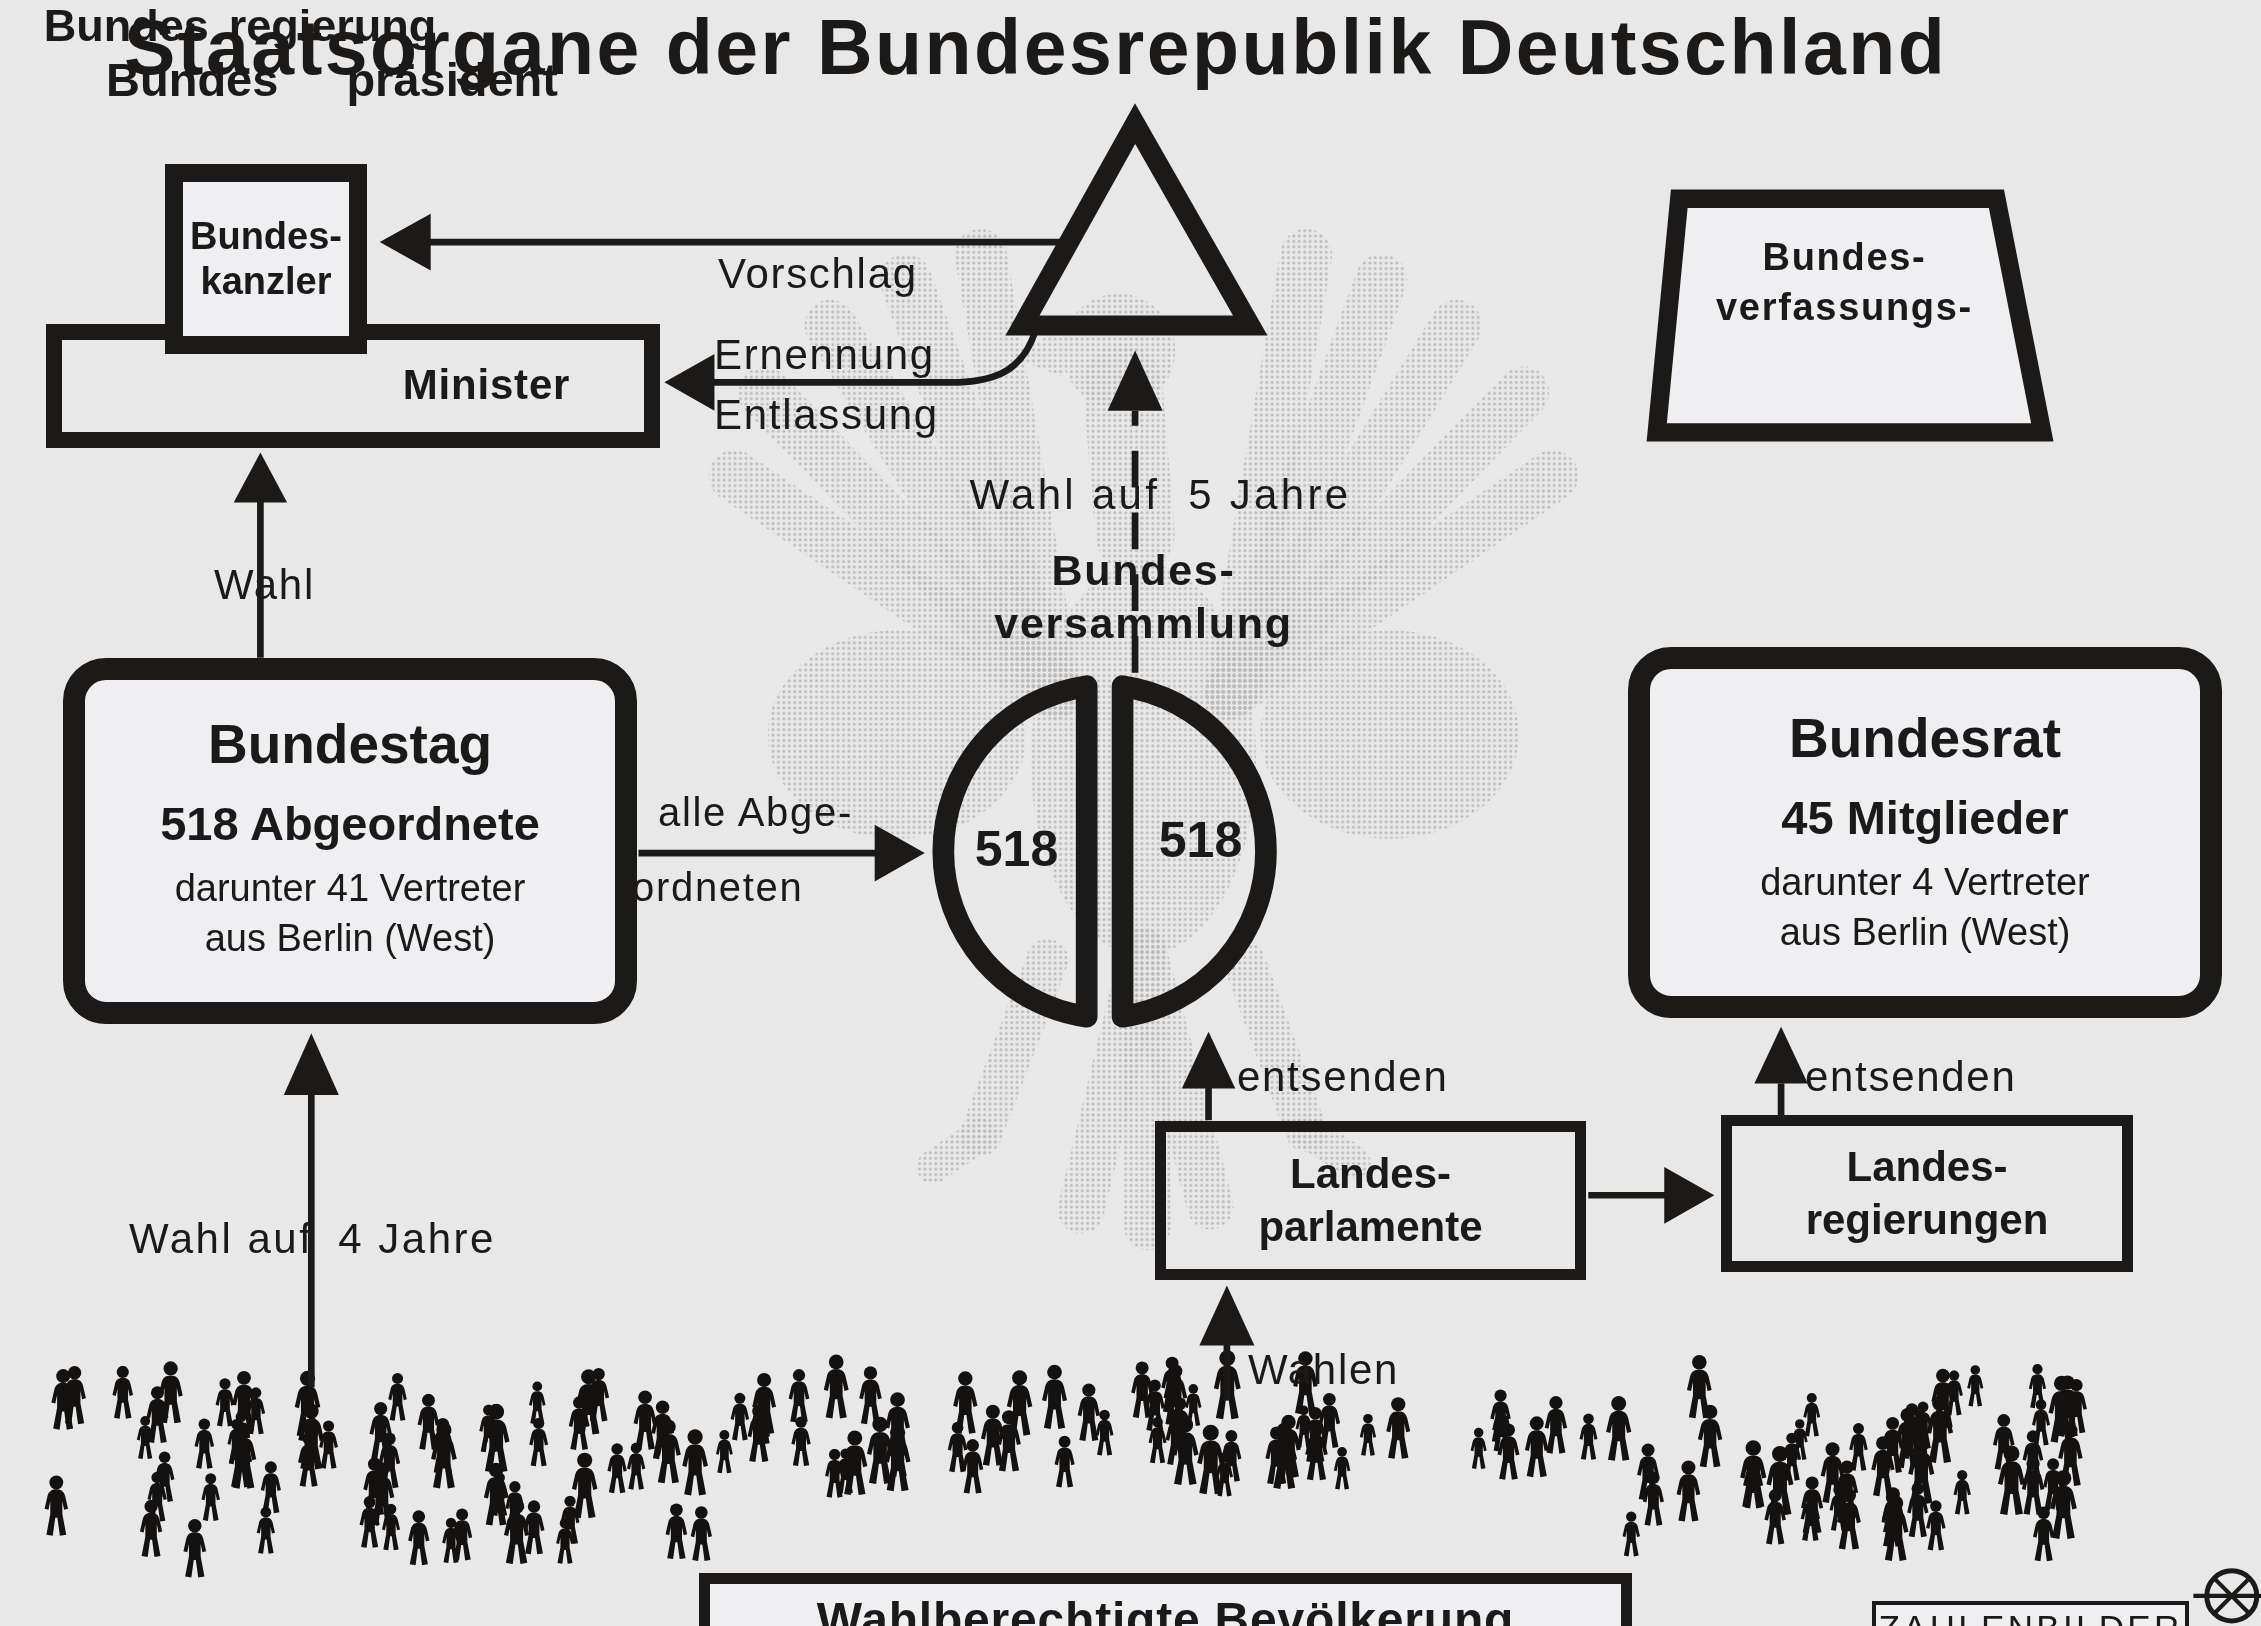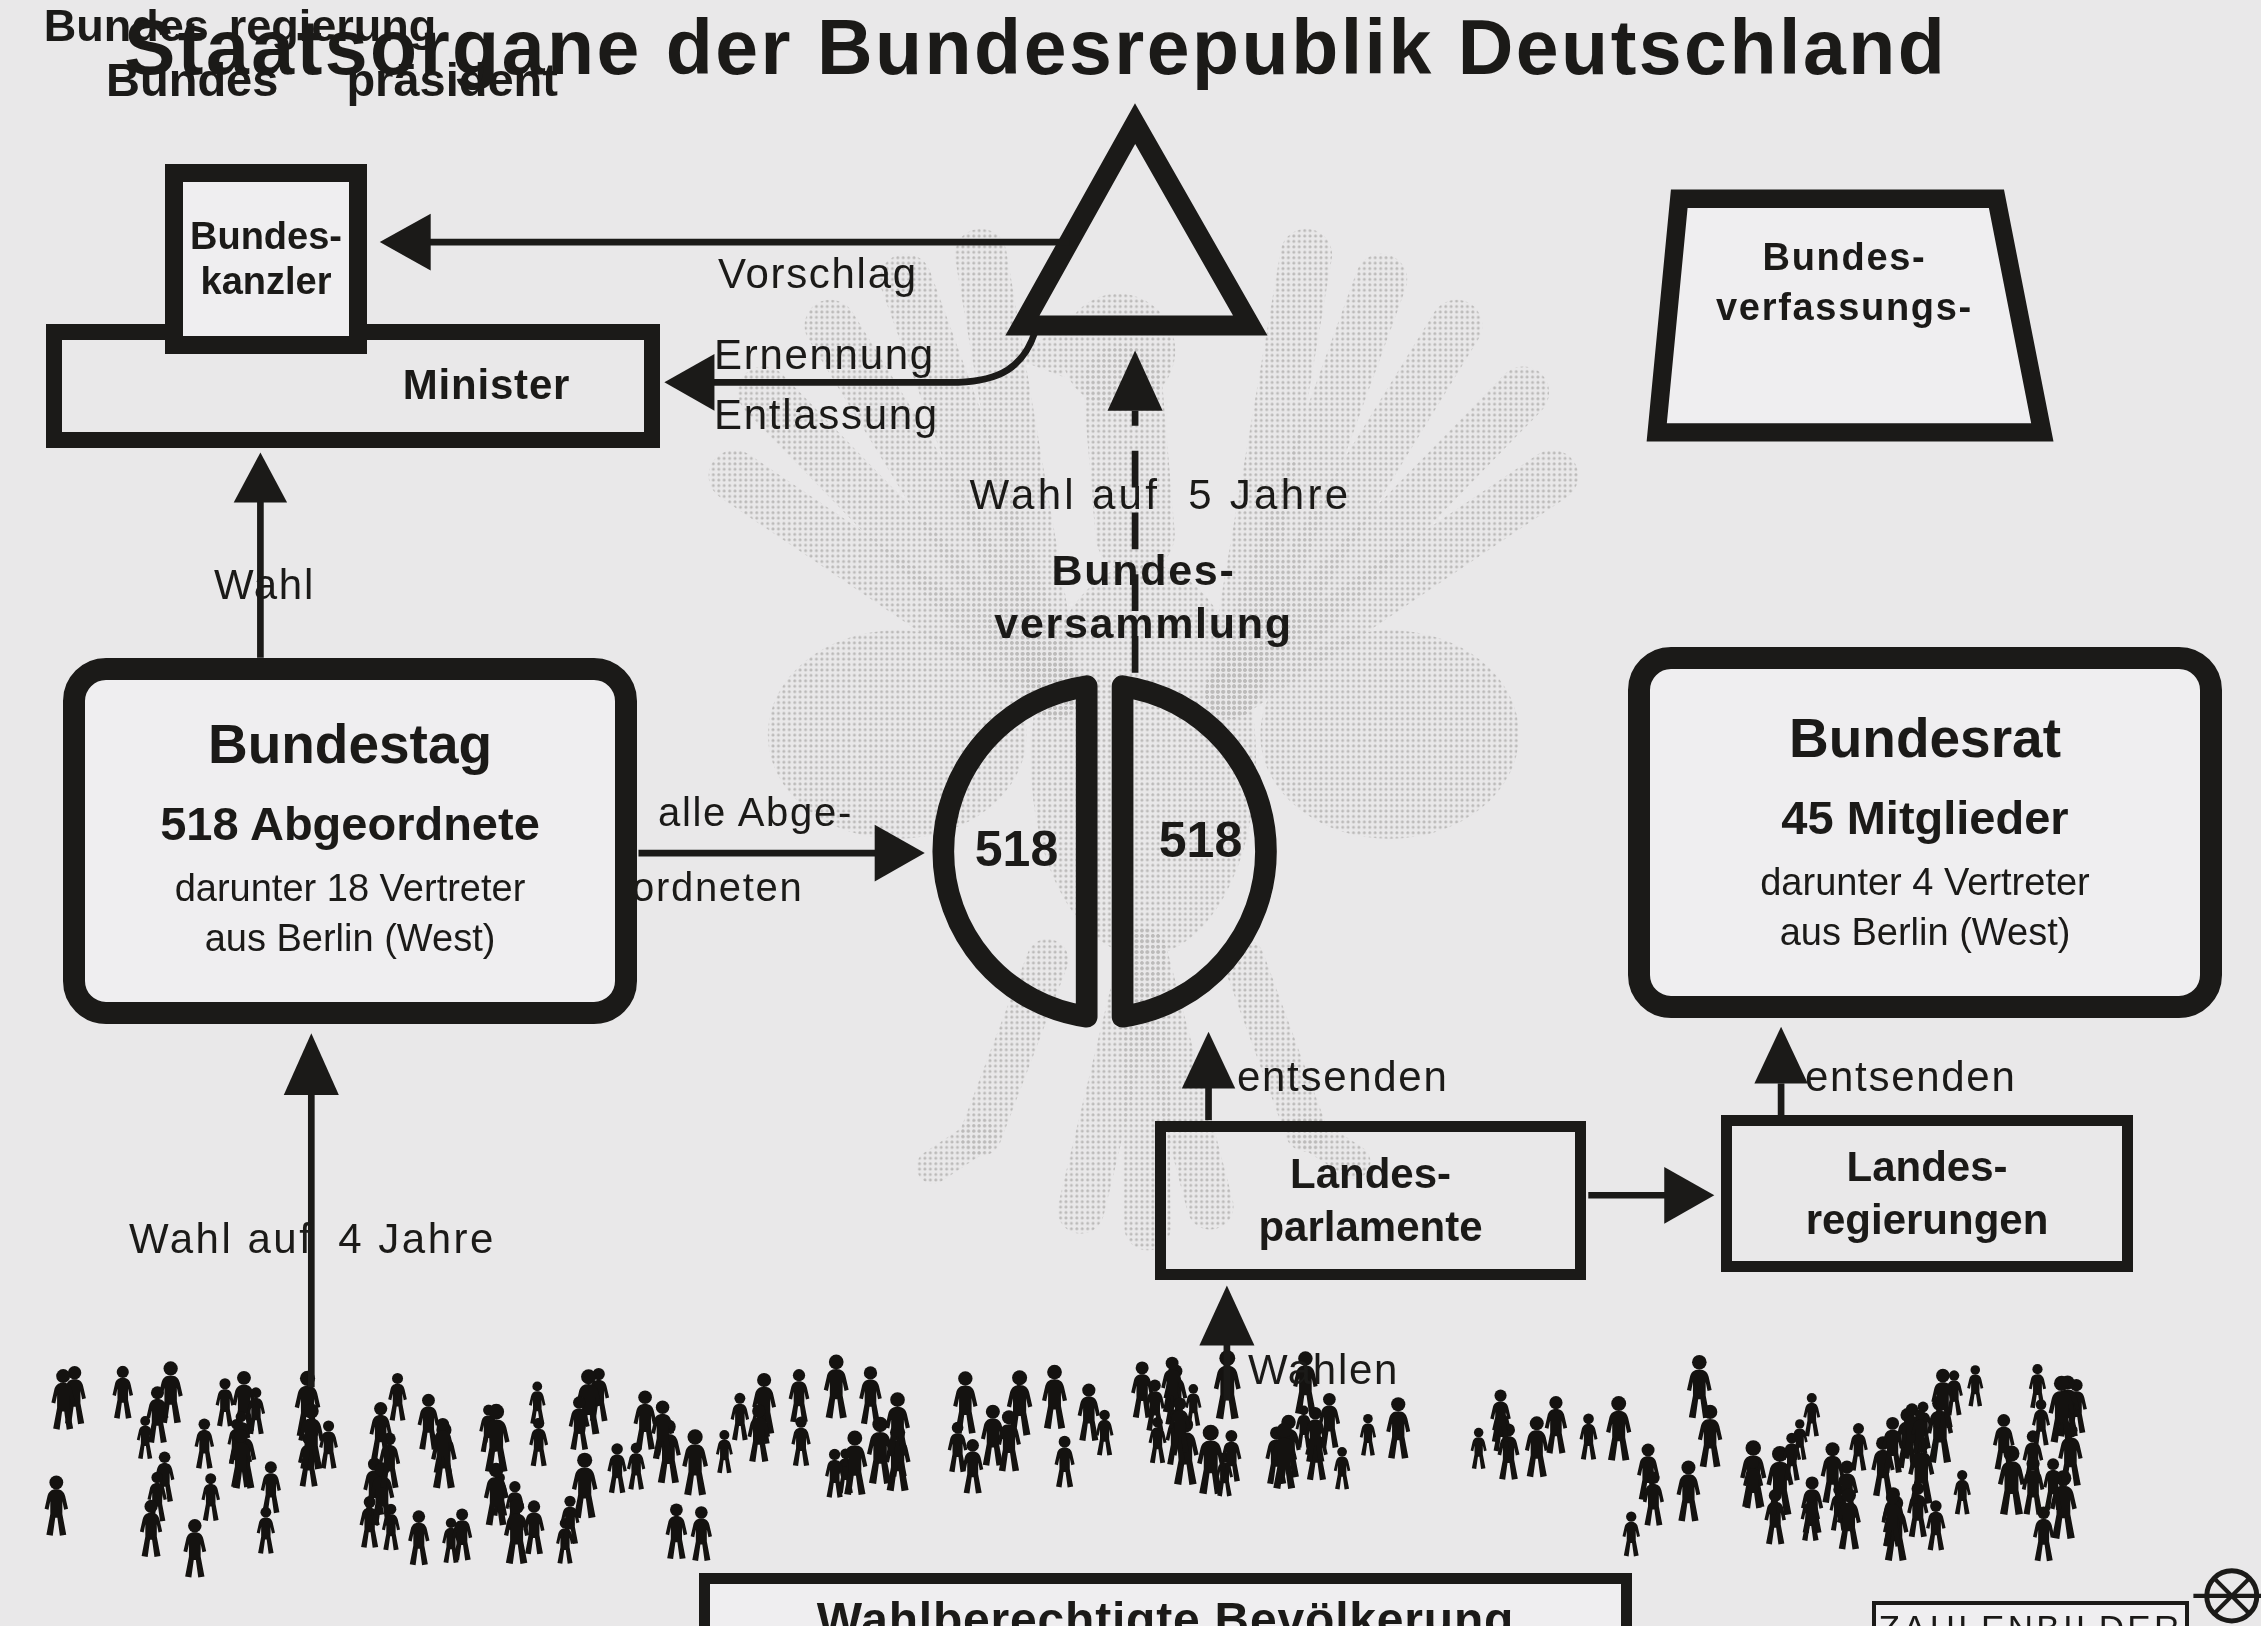--- a/index.html
+++ b/index.html
@@ -369,21 +369,21 @@
   <div class="lbl bversammlung" style="white-space:normal;">
     <div>Bundes-</div>
     <div>versammlung</div>
   </div>
   <div class="seat" style="left:958px;top:820px;">518</div>
   <div class="seat" style="left:1142px;top:811px;">518</div>
 
   <div class="box bigbox btag">
     <div class="t1">Bundestag</div>
     <div class="t2">518 Abgeordnete</div>
-    <div class="t3">darunter 18 Vertreter</div>
+    <div class="t3">darunter 41 Vertreter</div>
     <div class="t4">aus Berlin (West)</div>
   </div>
 
   <div class="box bigbox brat">
     <div class="t1">Bundesrat</div>
     <div class="t2">45 Mitglieder</div>
     <div class="t3">darunter 4 Vertreter</div>
     <div class="t4">aus Berlin (West)</div>
   </div>
 

